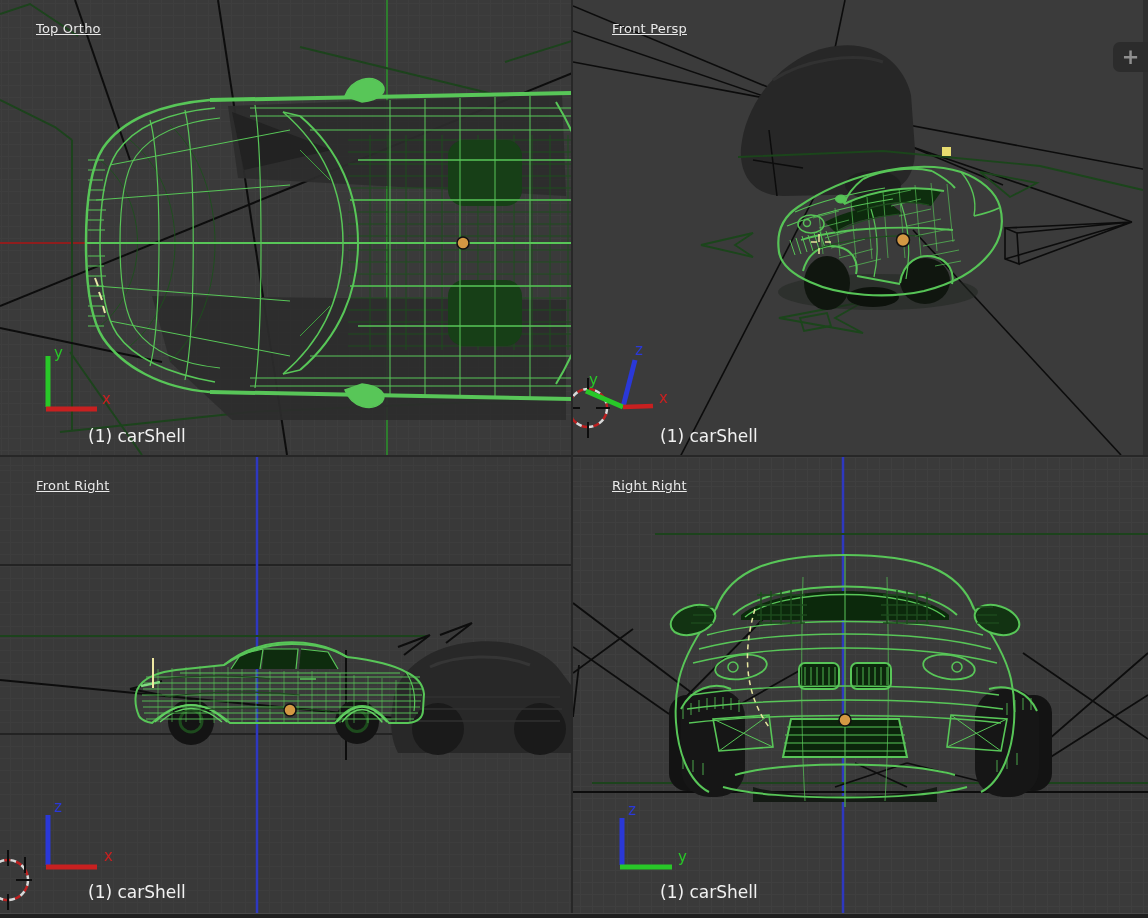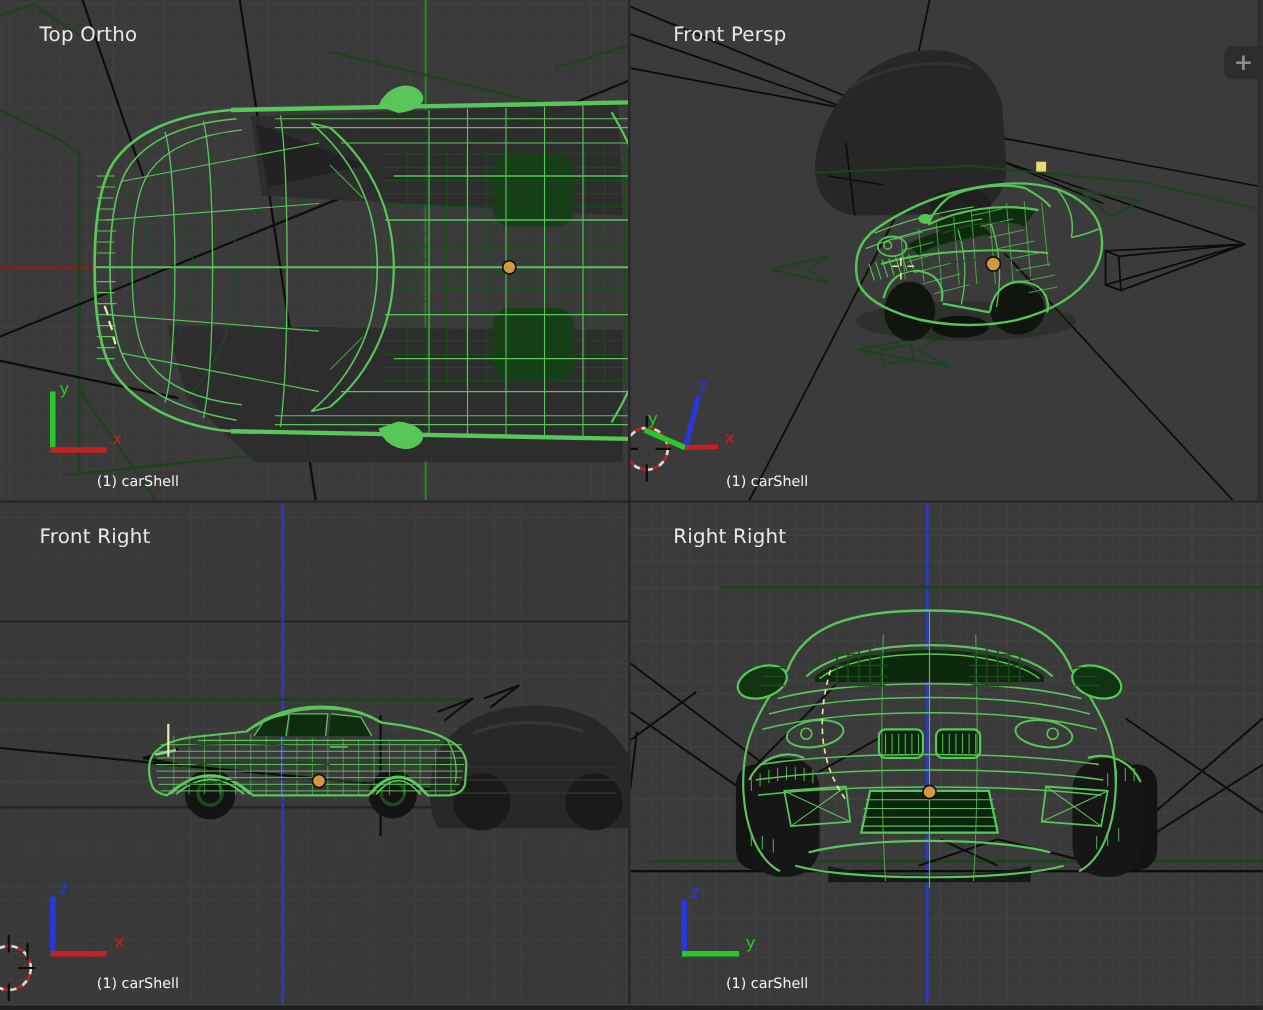--- a/index.html
+++ b/index.html
@@ -23,24 +23,24 @@
       repeating-linear-gradient(to right,#414141 0 1px,transparent 1px 48px),
       repeating-linear-gradient(to bottom,#414141 0 1px,transparent 1px 48px);
     background-position:41px 13px;}
   #vp-br{left:573px;top:457px;width:575px;height:461px;background-color:#3a3a3a;
     background-image:
       repeating-linear-gradient(to right,#3f3f3f 0 1px,transparent 1px 12px),
       repeating-linear-gradient(to bottom,#3f3f3f 0 1px,transparent 1px 12px),
       repeating-linear-gradient(to right,#454545 0 1px,transparent 1px 48px),
       repeating-linear-gradient(to bottom,#454545 0 1px,transparent 1px 48px);
     background-position:30px 29px;}
-  .vp-label{position:absolute;top:21px;left:36px;font-size:18px;color:#e9e9e9;letter-spacing:.2px;z-index:5;}
+  .vp-label{position:absolute;top:21px;left:36px;font-size:13px;color:#e9e9e9;letter-spacing:.2px;z-index:5;text-decoration:underline;}
   #vp-tr .vp-label{left:39px;}
   #vp-br .vp-label{left:39px;}
-  .obj-label{position:absolute;left:88px;font-size:13px;color:#f1f1f1;z-index:5;}
+  .obj-label{position:absolute;left:88px;font-size:17px;color:#f1f1f1;z-index:5;}
   #vp-tl .obj-label{bottom:9px;}
   #vp-tr .obj-label{bottom:9px;left:87px;}
   #vp-bl .obj-label{bottom:16px;}
   #vp-br .obj-label{bottom:16px;left:87px;}
   .divider-v{position:absolute;left:571px;top:0;width:2px;height:918px;background:#272727;z-index:8;}
   .divider-h{position:absolute;left:0;top:455px;width:1148px;height:2px;background:#272727;z-index:8;}
   .edge-strip{position:absolute;right:0;top:0;width:5px;height:455px;background:#2f2f2f;z-index:6;}
   .add-region{position:absolute;left:540px;top:42px;width:35px;height:30px;background:#2c2c2c;
     border-radius:7px 0 0 7px;z-index:9;color:#8f8f8f;font-size:21px;font-weight:bold;
     display:flex;align-items:center;justify-content:center;cursor:pointer;}

